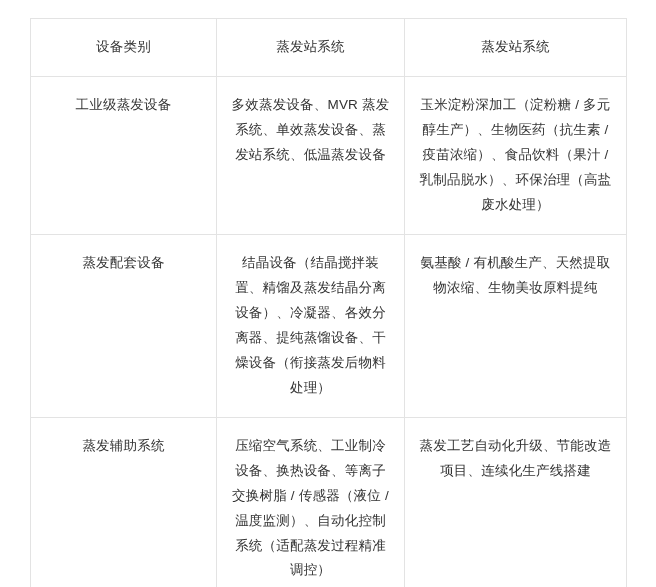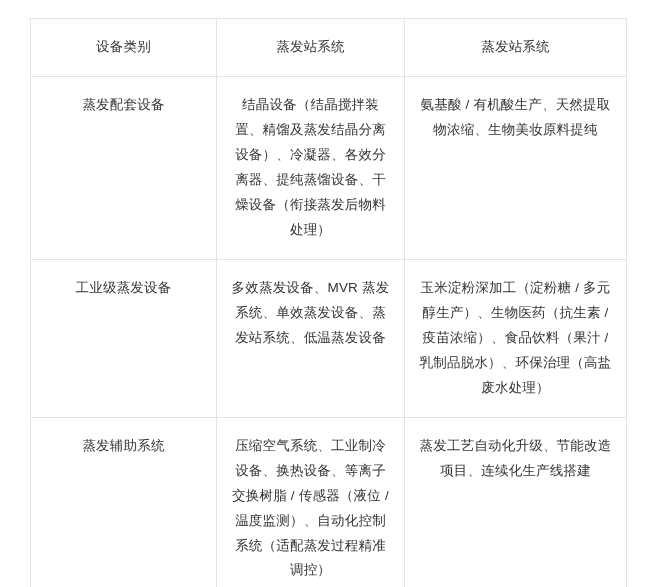--- a/index.html
+++ b/index.html
@@ -68,28 +68,28 @@
     </colgroup>
     <thead>
       <tr>
         <th>设备类别</th>
         <th>蒸发站系统</th>
         <th>蒸发站系统</th>
       </tr>
     </thead>
     <tbody>
       <tr>
+        <td>工业级蒸发设备</td>
+        <td>多效蒸发设备、MVR 蒸发系统、单效蒸发设备、蒸发站系统、低温蒸发设备</td>
+        <td>玉米淀粉深加工（淀粉糖 / 多元醇生产）、生物医药（抗生素 / 疫苗浓缩）、食品饮料（果汁 / 乳制品脱水）、环保治理（高盐废水处理）</td>
+      </tr>
+      <tr>
         <td>蒸发配套设备</td>
         <td>结晶设备（结晶搅拌装置、精馏及蒸发结晶分离设备）、冷凝器、各效分离器、提纯蒸馏设备、干燥设备（衔接蒸发后物料处理）</td>
         <td>氨基酸 / 有机酸生产、天然提取物浓缩、生物美妆原料提纯</td>
-      </tr>
-      <tr>
-        <td>工业级蒸发设备</td>
-        <td>多效蒸发设备、MVR 蒸发系统、单效蒸发设备、蒸发站系统、低温蒸发设备</td>
-        <td>玉米淀粉深加工（淀粉糖 / 多元醇生产）、生物医药（抗生素 / 疫苗浓缩）、食品饮料（果汁 / 乳制品脱水）、环保治理（高盐废水处理）</td>
       </tr>
       <tr>
         <td>蒸发辅助系统</td>
         <td>压缩空气系统、工业制冷设备、换热设备、等离子交换树脂 / 传感器（液位 / 温度监测）、自动化控制系统（适配蒸发过程精准调控）</td>
         <td>蒸发工艺自动化升级、节能改造项目、连续化生产线搭建</td>
       </tr>
     </tbody>
   </table>
 </div>
 

